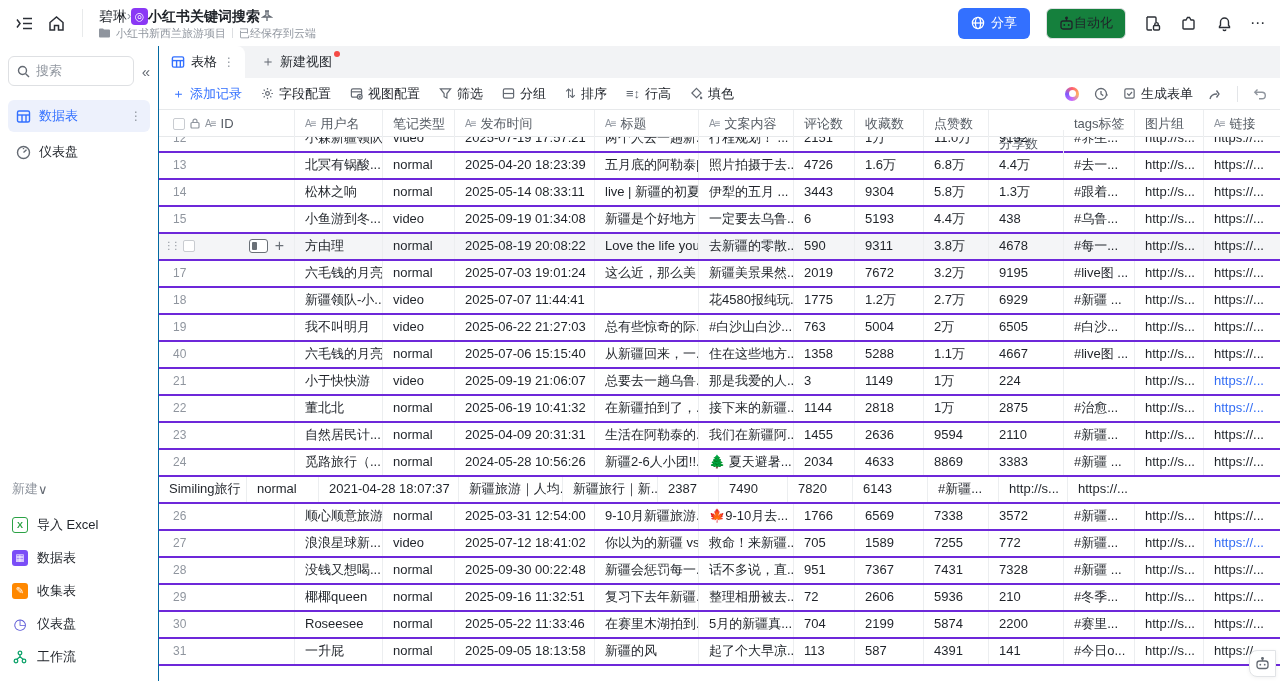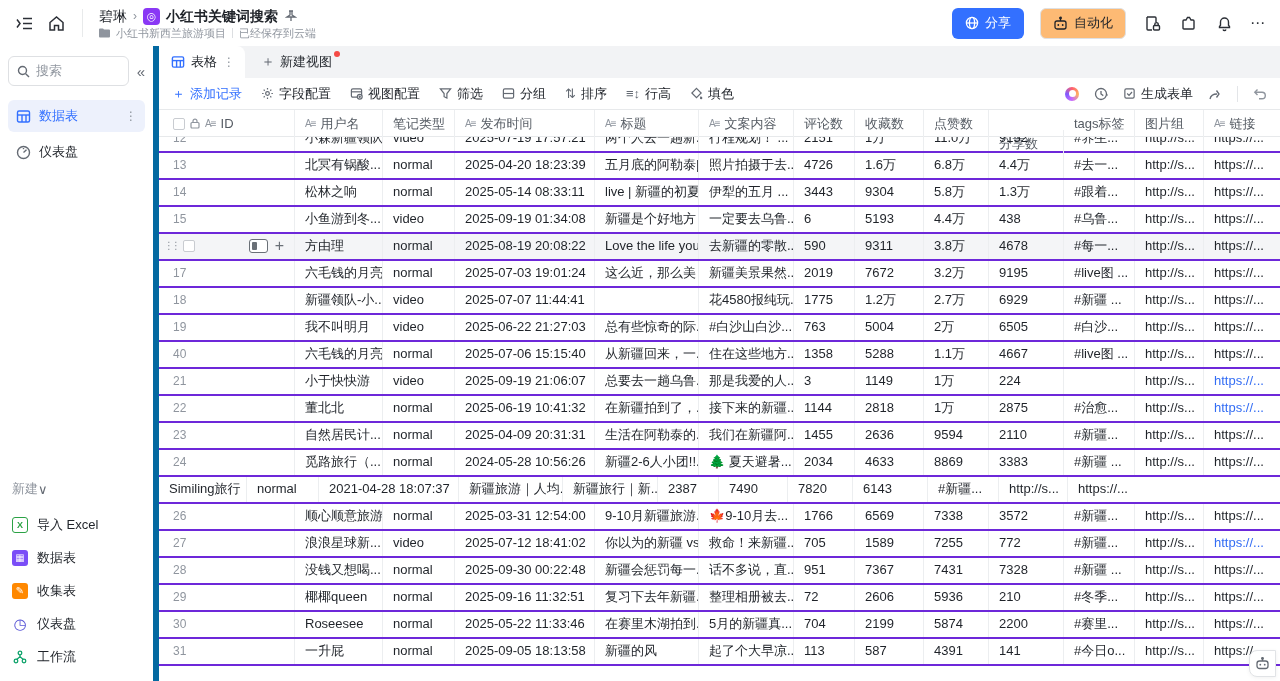--- a/index.html
+++ b/index.html
@@ -6,35 +6,35 @@
   html,body { width:1280px; height:681px; overflow:hidden; background:#fff;
     font-family:"Liberation Sans","DejaVu Sans",sans-serif; color:#1f2329; }
   svg { display:block; }
 
   
   .topbar{height:46px;display:flex;align-items:center;padding:0 14px;background:#fff;}
   .tb-left{display:flex;align-items:center;gap:12px;}
   .icon-btn{width:20px;height:20px;display:flex;align-items:center;justify-content:center;color:#2b2f36;cursor:pointer;}
   .vdiv{width:1px;height:28px;background:#e8eaeb;margin:0 4px;}
   .bc{display:flex;flex-direction:column;justify-content:center;gap:2px;}
-  .bc-top{display:flex;align-items:center;gap:6px;font-size:14px;line-height:15px;}
+  .bc-top{display:flex;align-items:center;gap:0;font-size:14px;line-height:15px;}
   .bc-root{color:#1f2329;}
   .bc-sep{color:#8f959e;font-size:12px;}
   .appicon{width:17px;height:17px;border-radius:4px;background:#8a38f5;color:#fff;display:flex;align-items:center;justify-content:center;font-size:11px;}
   .bc-title{font-weight:700;color:#1f2329;}
   .bc-sub{display:flex;align-items:center;gap:6px;font-size:11px;line-height:12px;color:#8f959e;}
   .sub-div{width:1px;height:10px;background:#dcdee1;}
   .tb-right{margin-left:auto;display:flex;align-items:center;gap:16px;}
   .btn-share{background:#3370ff;color:#fff;height:31px;border:none;border-radius:6px;padding:0 13px;display:flex;align-items:center;gap:6px;font-size:13px;cursor:pointer;}
-  .btn-auto{background:#fdba74;color:#1f2329;height:31px;border:1px solid #dee0e3;border-radius:6px;padding:0 12px;display:flex;align-items:center;gap:6px;font-size:13px;cursor:pointer;}
+  .btn-auto{background:#15803d;color:#1f2329;height:31px;border:1px solid #dee0e3;border-radius:6px;padding:0 12px;display:flex;align-items:center;gap:0;font-size:13px;cursor:pointer;}
   .dots{font-size:15px;letter-spacing:1px;color:#2b2f36;}
 
   
   .app{display:flex;height:635px;}
-  .sidebar{width:159px;min-width:159px;border-right:6px solid #0369a1;background:#fff;display:flex;flex-direction:column;padding:10px 8px 8px;}
+  .sidebar{width:159px;min-width:159px;border-right:1px solid #0369a1;background:#fff;display:flex;flex-direction:column;padding:10px 8px 8px;}
   .search-row{display:flex;align-items:center;gap:8px;}
   .search-box{flex:1;height:30px;border:1px solid #dee0e3;border-radius:6px;display:flex;align-items:center;gap:6px;padding:0 8px;color:#8f959e;font-size:13px;background:#fff;}
   .collapse{color:#646a73;font-size:15px;cursor:pointer;}
   .nav{margin-top:14px;display:flex;flex-direction:column;gap:4px;}
   .nav-item{height:32px;border-radius:6px;display:flex;align-items:center;gap:8px;padding:0 8px;font-size:13px;color:#1f2329;cursor:pointer;}
   .nav-item.active{background:#edf1fc;color:#3370ff;}
   .kebab{margin-left:auto;color:#8f959e;font-size:12px;}
   .create{margin-top:auto;display:flex;flex-direction:column;}
   .create-hdr{display:flex;align-items:center;color:#8f959e;font-size:13px;padding:0 4px 10px;}
   .citem{height:33px;display:flex;align-items:center;gap:9px;padding:0 4px;font-size:13px;color:#1f2329;cursor:pointer;}

